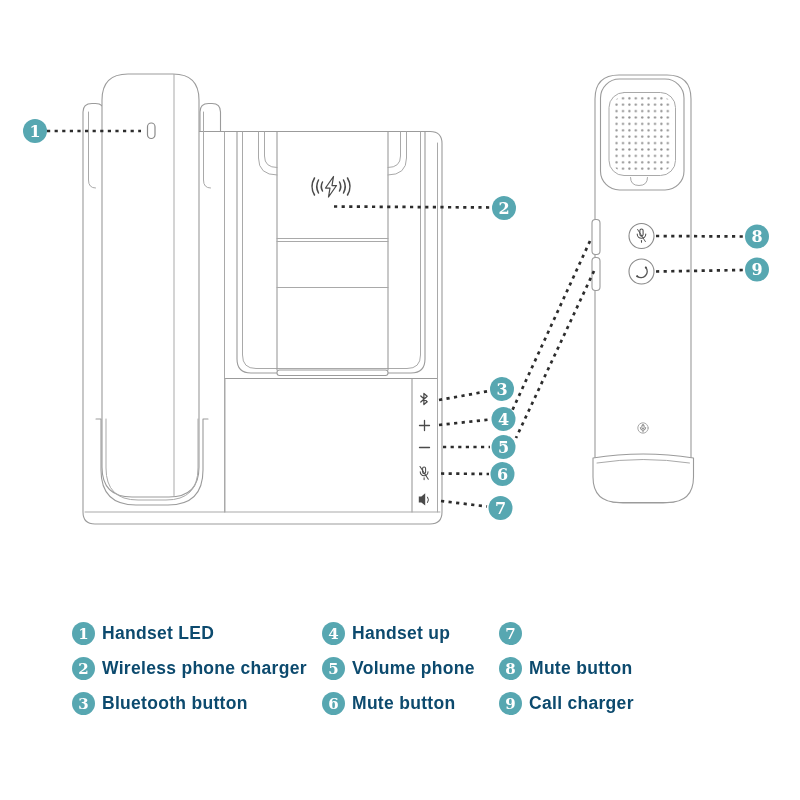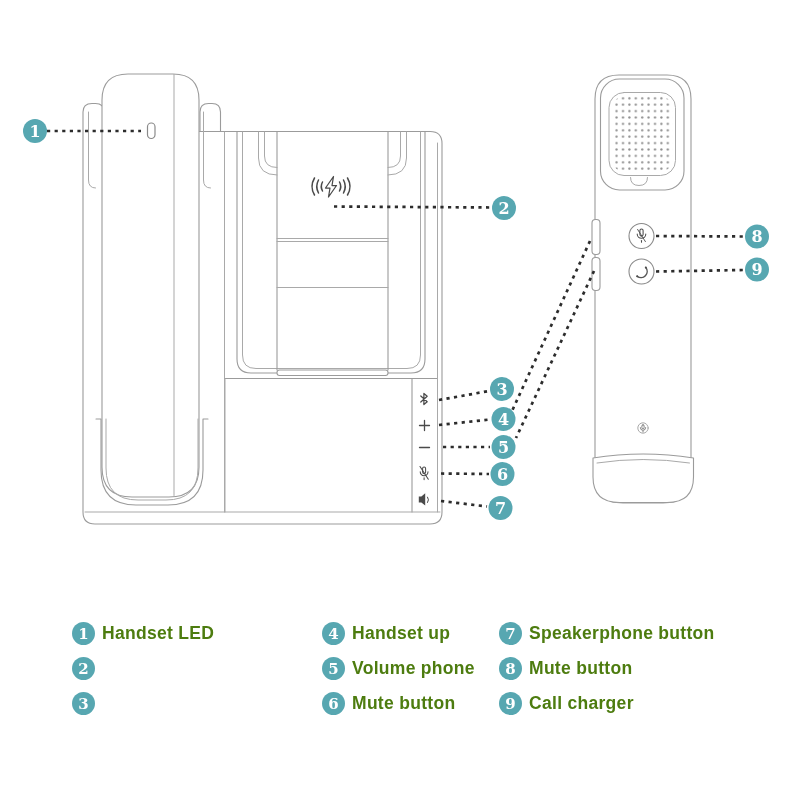--- a/index.html
+++ b/index.html
@@ -17,21 +17,21 @@
   .callout-num{fill:#ffffff;font-family:"DejaVu Serif",serif;font-weight:bold;
                font-size:16px;text-anchor:middle;}
   
   .legend{position:absolute;left:72px;top:616px;display:grid;
           grid-template-columns:250px 177px auto;grid-auto-flow:column;
           grid-template-rows:repeat(3,35px);align-items:center;}
   .legend-item{display:flex;align-items:center;}
   .badge{flex:0 0 auto;width:23px;height:23px;border-radius:50%;background:#57a7b1;
          color:#fff;font-family:"DejaVu Serif",serif;font-weight:bold;font-size:15px;
          display:flex;align-items:center;justify-content:center;margin-right:7px;}
-  .lbl{color:#4d7c0f;font-size:17.5px;font-weight:600;letter-spacing:.3px;white-space:nowrap;}
+  .lbl{color:#0c4a6e;font-size:17.5px;font-weight:600;letter-spacing:.3px;white-space:nowrap;}
 </style>
 </head>
 <body>
 
 <div id="canvas">
 
 <svg id="art" width="800" height="800" viewBox="0 0 800 800">
   <defs>
     <pattern id="dots" patternUnits="userSpaceOnUse" width="6.4" height="6.4">
       <circle cx="2.2" cy="2.2" r="1.15" fill="#8f8f8f"></circle>
@@ -215,39 +215,40 @@
   </g>
 </svg>
 
 <div class="legend">
   <div class="legend-item">
     <span class="badge">1</span>
     <span class="lbl">Handset LED</span>
   </div>
   <div class="legend-item">
     <span class="badge">2</span>
+    <span class="lbl">Wireless phone charger</span>
   </div>
   <div class="legend-item">
     <span class="badge">3</span>
+    <span class="lbl">Bluetooth button</span>
   </div>
   <div class="legend-item">
     <span class="badge">4</span>
     <span class="lbl">Handset up</span>
   </div>
   <div class="legend-item">
     <span class="badge">5</span>
     <span class="lbl">Volume phone</span>
   </div>
   <div class="legend-item">
     <span class="badge">6</span>
     <span class="lbl">Mute button</span>
   </div>
   <div class="legend-item">
     <span class="badge">7</span>
-    <span class="lbl">Speakerphone button</span>
   </div>
   <div class="legend-item">
     <span class="badge">8</span>
     <span class="lbl">Mute button</span>
   </div>
   <div class="legend-item">
     <span class="badge">9</span>
     <span class="lbl">Call charger</span>
   </div>
 </div>

